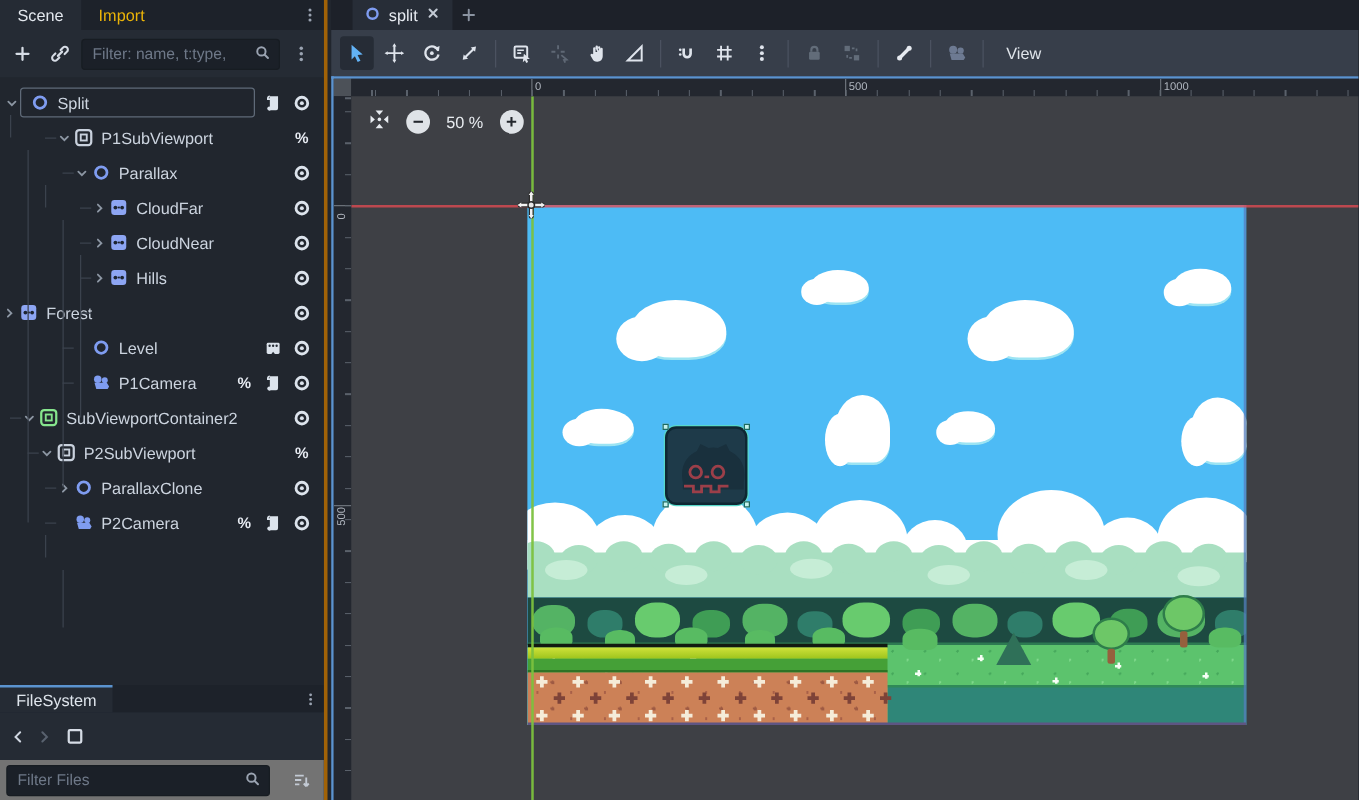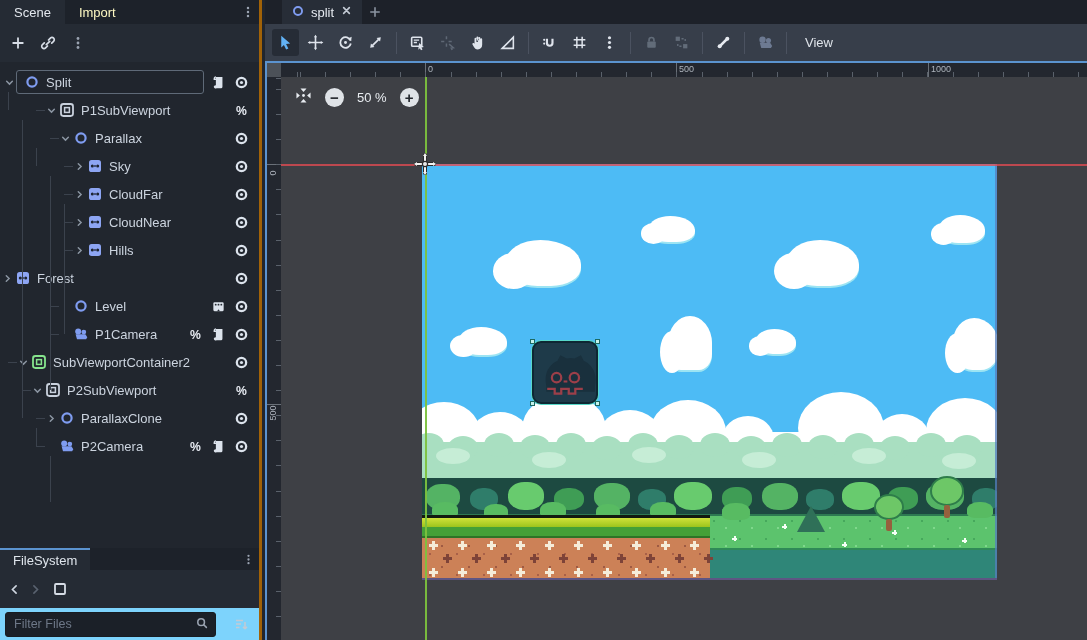--- a/index.html
+++ b/index.html
@@ -2,21 +2,21 @@
 <html><head>
 <meta charset="utf-8">
 <style>
   html,body{margin:0;padding:0;background:#14181d;}
   *{box-sizing:border-box;font-family:"Liberation Sans",sans-serif;}
   .app{position:relative;width:1087px;height:640px;background:#21262e;overflow:hidden;color:#ccd4df;font-size:13px;}
 
   
   .left-dock{position:absolute;left:0;top:0;width:262px;height:640px;background:#21262e;border-right:3px solid #a16207;display:flex;flex-direction:column;}
   .dock-tabbar{height:24px;background:#1d222a;display:flex;align-items:stretch;flex:none;}
-  .dock-tab{display:flex;align-items:center;padding:0 14px;color:#fef9c3;font-size:13px;}
+  .dock-tab{display:flex;align-items:center;padding:0 14px;color:#eab308;font-size:13px;}
   .dock-tab.active{background:#252b34;color:#e3e8ee;}
   .tab-fill{flex:1;}
   .tabbar-dots{width:22px;display:flex;align-items:center;justify-content:center;}
   .scene-toolbar{height:38px;background:#252b34;display:flex;align-items:center;gap:4px;padding:0 5px;flex:none;}
   .tool-btn{width:26px;height:26px;display:flex;align-items:center;justify-content:center;border-radius:3px;flex:none;}
   .tool-btn svg{width:16px;height:16px;display:block;}
   .filter-box{flex:1;height:25px;background:#1b2028;border:1px solid #171c22;border-radius:3px;display:flex;align-items:center;padding:0 6px;min-width:0;}
   .filter-box input{flex:1;min-width:0;background:transparent;border:none;outline:none;color:#cdd5e0;font-size:12.5px;}
   .filter-box input::placeholder{color:#6e7888;}
   .tree-area{flex:1;background:#21262e;position:relative;overflow:hidden;padding-top:6px;}
@@ -34,21 +34,21 @@
   .guide{position:absolute;width:1px;background:#3b424d;}
 
   
   .fs-dock{flex:none;}
   .fs-tabbar{height:22px;background:#1d222a;display:flex;align-items:stretch;}
   .fs-tab{display:flex;align-items:center;padding:0 13px;background:#252b34;color:#dfe5ec;border-top:2px solid #5b93cf;font-size:13px;}
   .fs-nav{height:38px;background:#252b34;display:flex;align-items:center;gap:3px;padding:0 5px;}
   .nav-arrow{width:18px;height:22px;display:flex;align-items:center;justify-content:center;}
   .path-box{flex:1;height:26px;background:#1b2028;border:1px solid #171c22;border-radius:3px;display:flex;align-items:center;padding:0 7px;min-width:0;}
   .path-box input{width:100%;background:transparent;border:none;outline:none;color:#d6dce4;font-size:12.5px;}
-  .fs-filter{height:32px;background:#7dd3fc;display:flex;align-items:center;gap:12px;padding:0 5px;}
+  .fs-filter{height:32px;background:#737373;display:flex;align-items:center;gap:12px;padding:0 5px;}
 
   
   .main{position:absolute;left:265px;top:0;width:822px;height:640px;}
   .scene-tabstrip{height:24px;background:#1d2129;display:flex;align-items:stretch;}
   .scene-tab{margin-left:17px;display:flex;align-items:center;gap:6px;background:#272d37;padding:0 9px;}
   .scene-tab .tab-label{color:#e6eaf0;font-size:13px;}
   .newtab-btn{width:26px;display:flex;align-items:center;justify-content:center;}
   .canvas-toolbar{height:37px;background:#373e4a;display:flex;align-items:center;gap:3px;padding:0 7px;}
   .cbtn{width:27px;height:27px;border-radius:3px;display:flex;align-items:center;justify-content:center;flex:none;}
   .cbtn svg{width:17px;height:17px;display:block;}
@@ -147,20 +147,27 @@
         </div>
       <div class="tool-btn">
           <svg viewBox="0 0 16 16">
             <g fill="none" stroke="#d7dde6" stroke-width="1.7" stroke-linecap="round">
               <path d="M6.3 9.7L9.7 6.3"></path>
               <path d="M7.5 11l-1.6 1.6a2.3 2.3 0 1 1-3.2-3.2l1.6-1.6"></path>
               <path d="M8.5 5l1.6-1.6a2.3 2.3 0 1 1 3.2 3.2L11.7 8.2"></path>
             </g>
           </svg>
         </div>
+      <div class="filter-box">
+        <input placeholder="Filter: name, t:type," style="">
+        <span><svg viewBox="0 0 16 16" width="14" height="14">
+              <circle cx="7" cy="7" r="3.8" fill="none" stroke="#9aa3b1" stroke-width="1.8"></circle>
+              <path d="M10 10l3 3" stroke="#9aa3b1" stroke-width="1.8" stroke-linecap="round"></path>
+            </svg></span>
+      </div>
       <div class="tool-btn">
           <svg viewBox="0 0 16 16" fill="#9aa3b1">
             <circle cx="8" cy="3.5" r="1.4"></circle>
             <circle cx="8" cy="8" r="1.4"></circle>
             <circle cx="8" cy="12.5" r="1.4"></circle>
           </svg>
         </div>
     </div>
 
     <div class="tree-area" id="tree-rows">
@@ -222,45 +229,20 @@
             <svg viewBox="0 0 16 16">
               <path d="M4.5 6.5L8 10l3.5-3.5" fill="none" stroke="#8c96a3" stroke-width="1.8" stroke-linecap="round"></path>
             </svg>
           </span>
           <span class="nicon">
             <svg viewBox="0 0 16 16">
               <circle cx="8" cy="8" r="4.6" fill="none" stroke="#7f9cf0" stroke-width="2.2"></circle>
             </svg>
           </span>
           <span class="tlabel">Parallax</span>
-          <span class="row-right">
-            <span class="ticon">
-              <svg viewBox="0 0 16 16">
-                <circle cx="8" cy="8" r="5" fill="none" stroke="#dce3ec" stroke-width="2.4"></circle>
-                <circle cx="8" cy="8" r="1.7" fill="#dce3ec"></circle>
-              </svg>
-            </span>
-          </span>
-        </div>
-        <div class="trow" style="padding-left: 72px;">
-          <span class="stub" style="left:64px;width:9px;"></span>
-          <span class="chev">
-            <svg viewBox="0 0 16 16">
-              <path d="M6.5 4.5L10 8l-3.5 3.5" fill="none" stroke="#8c96a3" stroke-width="1.8" stroke-linecap="round"></path>
-            </svg>
-          </span>
-          <span class="nicon">
-            <svg viewBox="0 0 16 16">
-              <rect x="2" y="2" width="12" height="12" rx="2.6" fill="#8da5f3"></rect>
-              <circle cx="5.3" cy="8" r="1.5" fill="#1d2430"></circle>
-              <circle cx="10.7" cy="8" r="1.5" fill="#1d2430"></circle>
-              <rect x="7.1" y="7.3" width="1.8" height="1.4" fill="#1d2430"></rect>
-            </svg>
-          </span>
-          <span class="tlabel">Sky</span>
           <span class="row-right">
             <span class="ticon">
               <svg viewBox="0 0 16 16">
                 <circle cx="8" cy="8" r="5" fill="none" stroke="#dce3ec" stroke-width="2.4"></circle>
                 <circle cx="8" cy="8" r="1.7" fill="#dce3ec"></circle>
               </svg>
             </span>
           </span>
         </div>
         <div class="trow" style="padding-left: 72px;">

